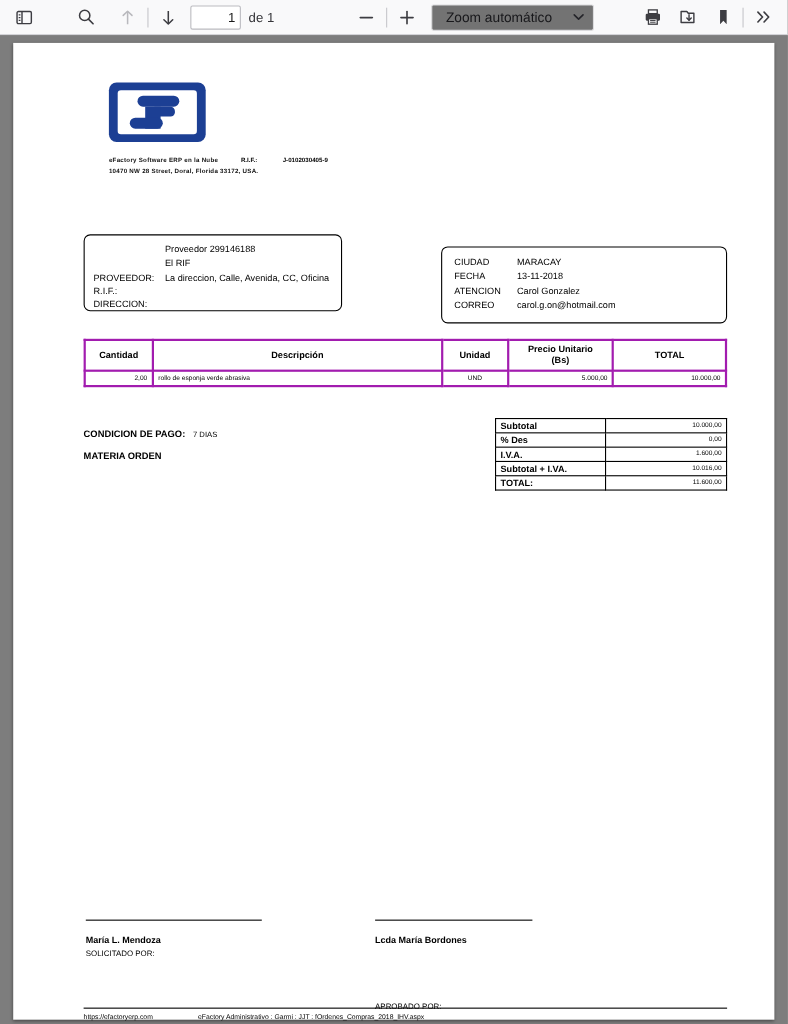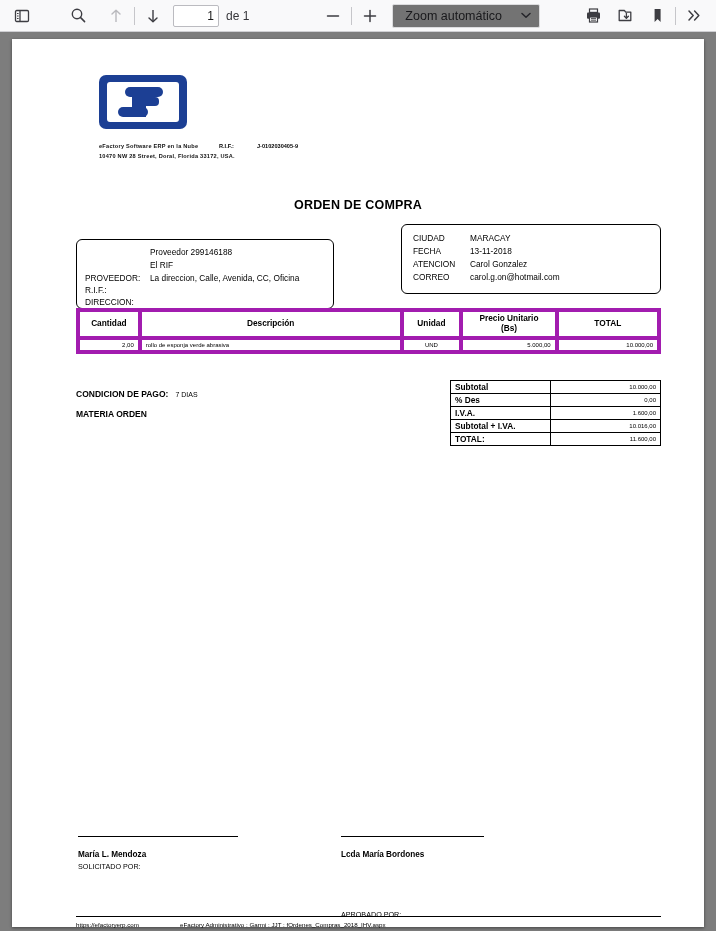--- a/index.html
+++ b/index.html
@@ -140,39 +140,39 @@
     font-weight: bold;
     letter-spacing: .2px;
   }
 
   
   .info-box {
     border: 1px solid #000;
     border-radius: 6px;
     font-size: 8.3px;
   }
-  #prov-box { left: 64px;  top: 200px; width: 258px; height: 70px; }
+  #prov-box { left: 64px;  top: 174px; width: 235px; height: 70px; }
   #dest-box { left: 389px; top: 185px; width: 260px; height: 70px; }
 
   #prov-box .r { position: absolute; white-space: nowrap; }
   #prov-box .lbl { left: 8px; }
   #prov-box .val { left: 73px; }
 
   #dest-box .r { position: absolute; white-space: nowrap; }
   #dest-box .lbl { left: 11px; }
   #dest-box .val { left: 68px; }
 
   
   #items-table {
     left: 64px; top: 269px;
     width: 585px;
     border-collapse: collapse;
   }
   #items-table th, #items-table td {
-    border: 4px solid #a21caf;
+    border: 2px solid #a21caf;
     padding: 0;
   }
   #items-table th {
     font-size: 8.3px;
     font-weight: bold;
     text-align: center;
     height: 28px;
     line-height: 1.15;
   }
   #items-table td {
@@ -339,21 +339,20 @@
           <div class="b3"></div>
         </div>
       </div>
 
       <div id="co-line1" class="abs co-line">eFactory Software ERP en la Nube</div>
       <div id="co-rif-label" class="abs">R.I.F.:</div>
       <div id="co-rif-value" class="abs">J-0102030405-9</div>
       <div id="co-line2" class="abs co-line">10470 NW 28 Street, Doral, Florida 33172, USA.</div>
 
 
-      <div id="doc-title" class="abs">ORDEN DE COMPRA</div>
 
       <div id="prov-box" class="abs info-box">
         <div class="r val" style="top:7px">Proveedor 299146188</div>
         <div class="r val" style="top:20px">El RIF</div>
         <div class="r val" style="top:33px">La direccion, Calle, Avenida, CC, Oficina</div>
         <div class="r lbl" style="top:33px">PROVEEDOR:</div>
         <div class="r lbl" style="top:45px">R.I.F.:</div>
         <div class="r lbl" style="top:57px">DIRECCION:</div>
       </div>
 

